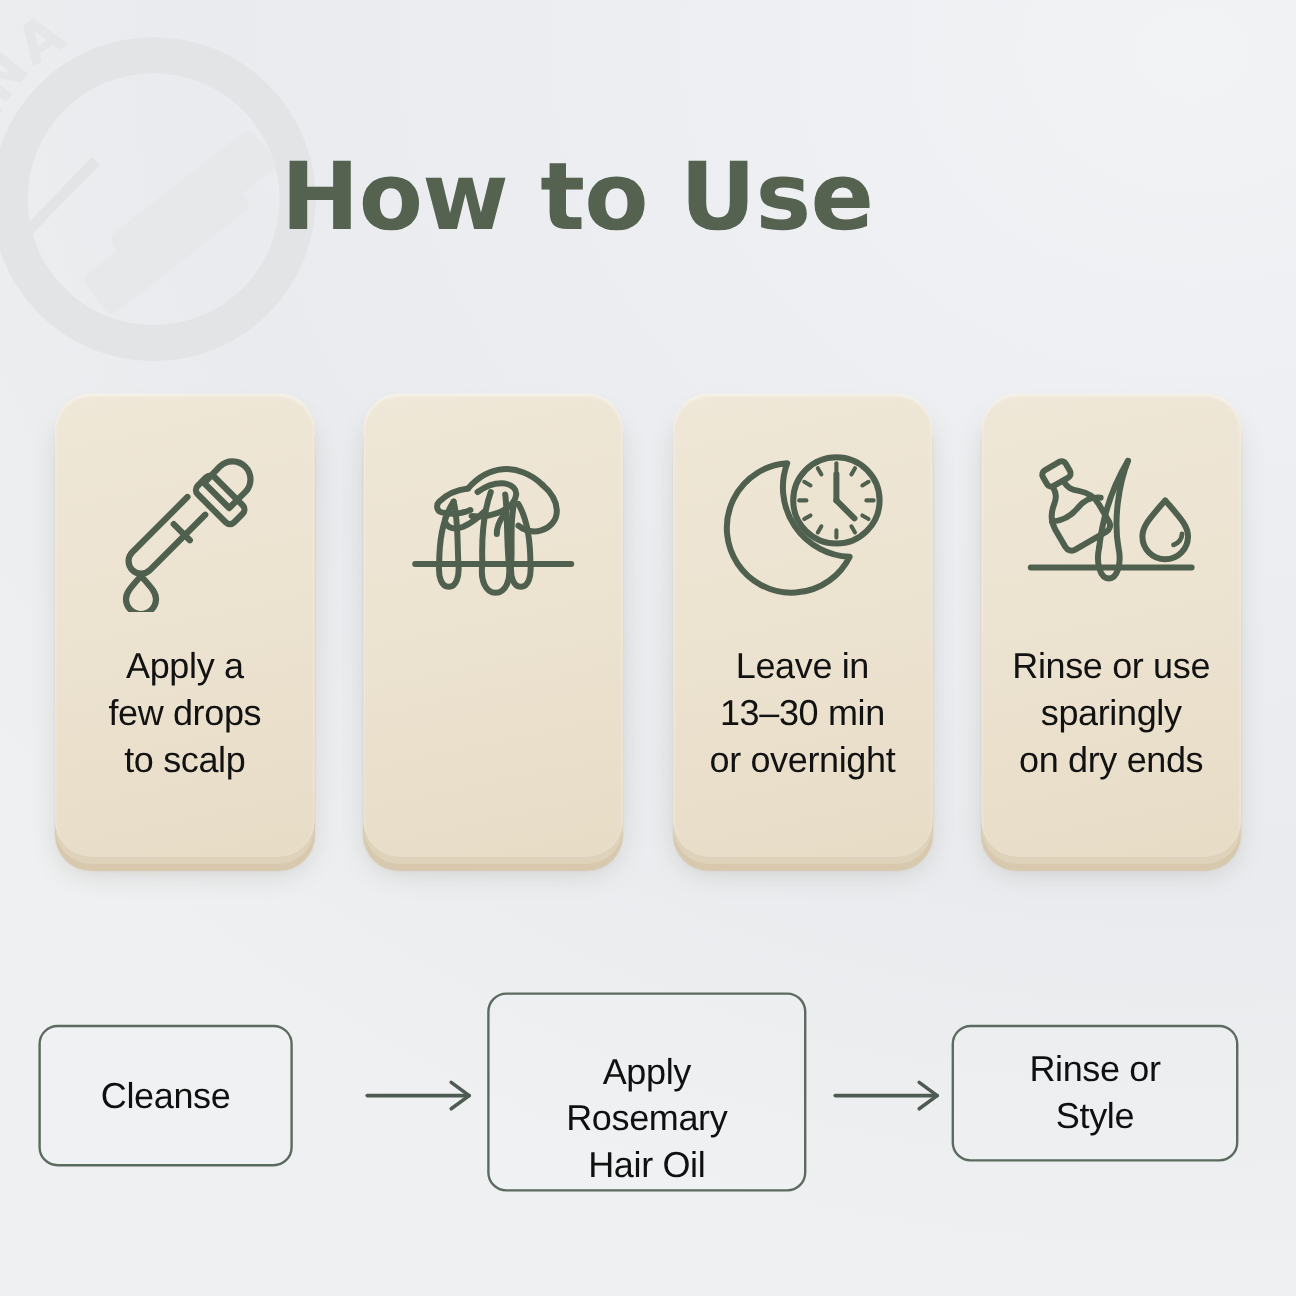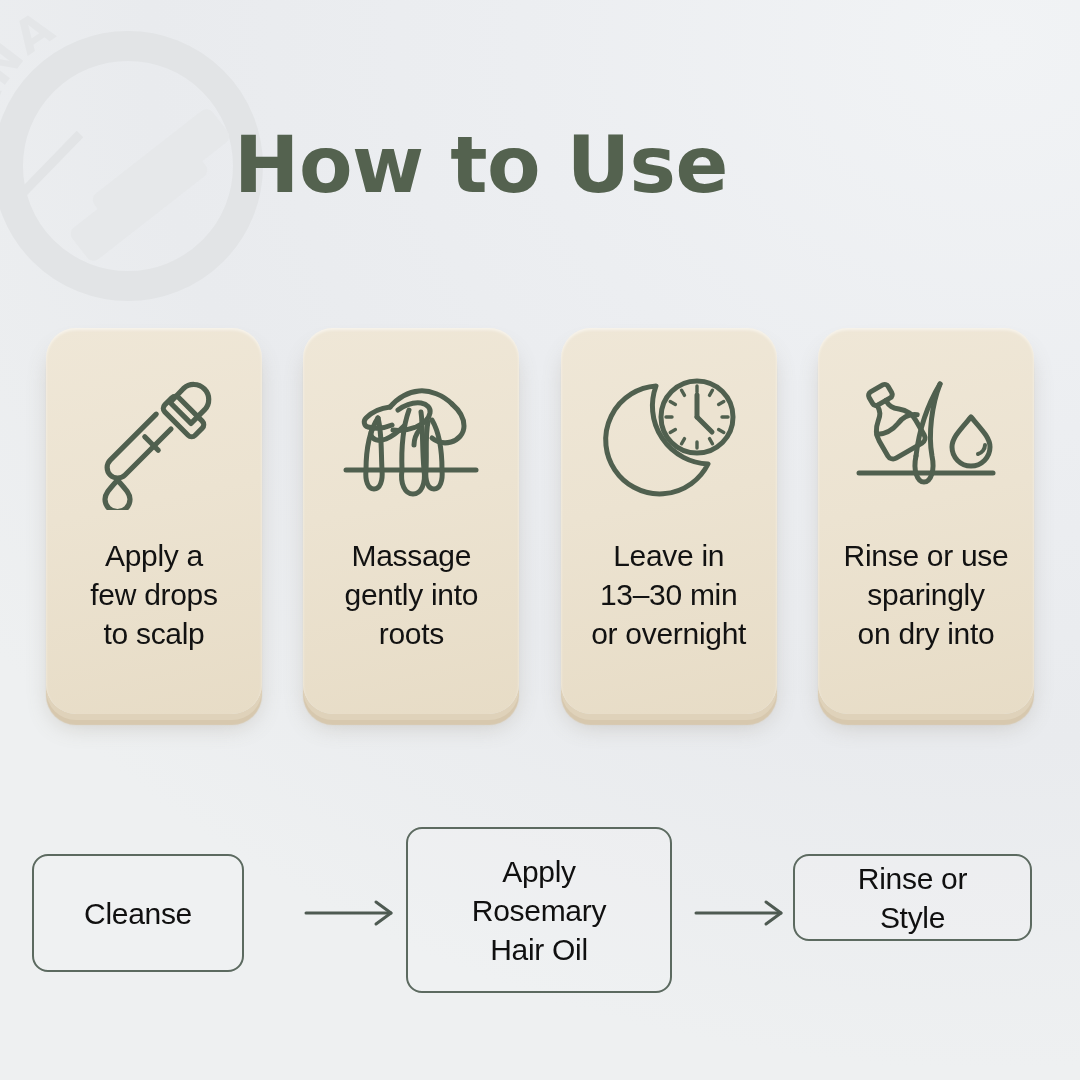--- a/index.html
+++ b/index.html
@@ -118,22 +118,22 @@
     color: #101010;
     font-size: 30px;
     line-height: 39px;
     letter-spacing: -0.3px;
     font-family: "Liberation Sans", sans-serif;
     white-space: pre-line;
     box-sizing: border-box;
   }
 
   #flow-box-0 { left: 32px;  top: 27px; width: 212px; height: 118px; }
-  #flow-box-1 { left: 406px; top: 0px;  width: 266px; height: 166px; }
-  #flow-box-2 { left: 793px; top: 27px; width: 239px; height: 87px; }
+  #flow-box-1 { left: 406px; top: 0px;  width: 266px; height: 166px; align-items: flex-end; }
+  #flow-box-2 { left: 793px; top: 27px; width: 239px; height: 114px; }
 
   .flow-arrow {
     position: absolute;
     top: 68px;
     width: 110px;
     height: 36px;
   }
   #flow-arrow-0 { left: 296px; }
   #flow-arrow-1 { left: 686px; }
 </style>
@@ -192,23 +192,20 @@
           <path d="M106 100 c1 11 -2 19 -8 19 c-6 0 -9 -8 -8 -19 c1 -16 -1 -34 2 -48"></path>
 
           <path d="M116 34 c-9 -9 -22 -14 -33 -13 c-12 1 -22 8 -29 16"></path>
           <path d="M54 37 c-9 1 -18 5 -24 11 c-3 3 -2 8 2 9 c8 2 17 1 24 -2"></path>
           <path d="M38 57 c-3 3 -4 7 -2 10 c3 4 9 4 14 2 c7 -3 13 -8 18 -13"></path>
           <path d="M62 40 c7 -5 15 -8 23 -7 c6 1 10 5 9 10 c-1 6 -7 11 -14 14 c-8 3 -16 4 -23 3"></path>
           <path d="M84 59 c-4 5 -6 10 -6 16"></path>
           <path d="M116 34 c7 6 12 14 12 22 c0 8 -6 14 -13 16 c-7 2 -14 0 -19 -4"></path>
         </g>
       </svg>
-      <div class="card-text">Massage
-gently into
-roots</div>
     </div>
 
     <div class="card">
       <svg class="card-icon" viewBox="0 0 150 140">
         <g fill="none" stroke="#50604f" stroke-width="5" stroke-linecap="round" stroke-linejoin="round">
 
           <path d="M62 16 a54 54 0 1 0 52 78 a58 58 0 0 1 -52 -78 Z"></path>
 
           <circle cx="103" cy="47" r="36" fill="#ece3d1"></circle>
 
@@ -250,21 +247,21 @@
             <path d="M36 28 c0 7 -2 10 -7 14 c-6 5 -9 10 -9 18 v17 a6 6 0 0 0 6 6 h30 a6 6 0 0 0 6 -6 v-17 c0 -8 -3 -13 -9 -18 c-5 -4 -7 -7 -7 -14"></path>
             <path d="M21 53 c8 4 16 4 24 1 c7 -3 14 -3 21 2"></path>
           </g>
 
           <path d="M120 47 c12 14 19 21 19 30 a19 19 0 0 1 -38 0 c0 -9 7 -16 19 -30 Z"></path>
           <path d="M127 84 c4 -1 7 -5 7 -9" stroke-width="4"></path>
         </g>
       </svg>
       <div class="card-text">Rinse or use
 sparingly
-on dry into</div>
+on dry ends</div>
     </div>
   </div>
 
   <div id="flow">
 
     <div class="flow-box" id="flow-box-0">
       <span>Cleanse</span>
     </div>
 
     <svg class="flow-arrow" id="flow-arrow-0" viewBox="0 0 110 36">

